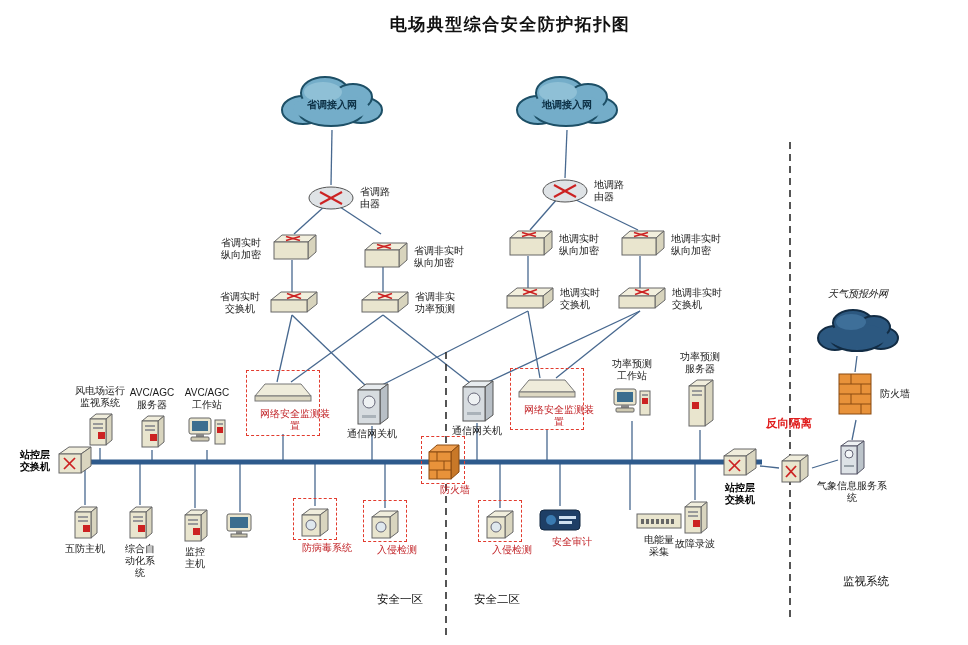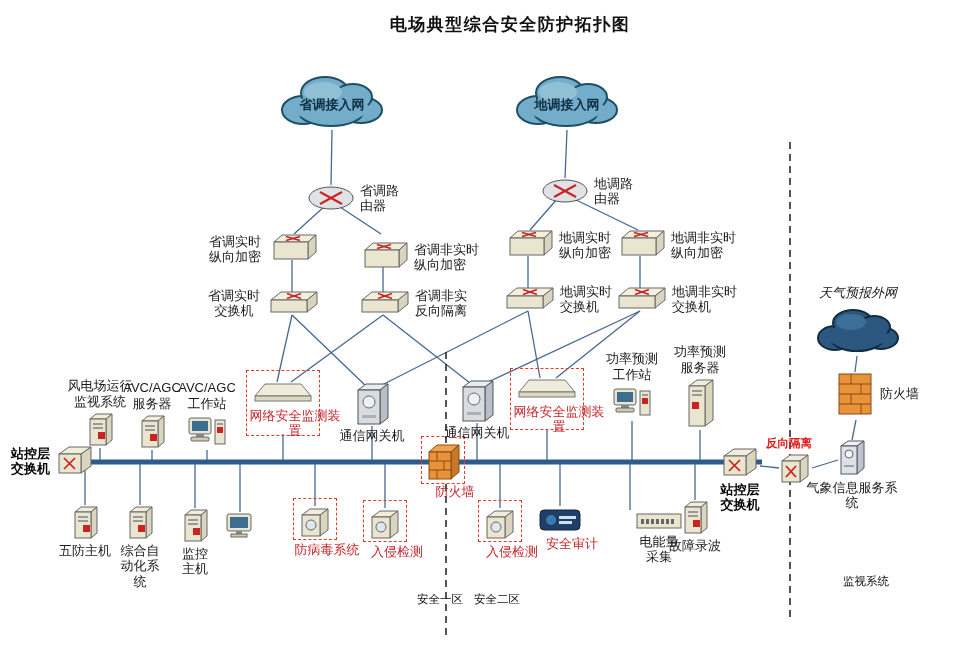--- a/index.html
+++ b/index.html
@@ -16,21 +16,21 @@
   .bus  { stroke:#2e5a8c; stroke-width:5; }
   .sep  { stroke:#2b2b2b; stroke-width:1.6; stroke-dasharray:7 5; }
   #title {
     position:absolute; top:13px; left:510px; transform:translateX(-50%);
     font-size:17px; font-weight:bold; letter-spacing:1.5px; color:#111;
     white-space:nowrap;
   }
   .node { position:absolute; transform:translateX(-50%); }
   .node .icon { display:block; line-height:0; }
   .label {
-    position:absolute; font-size:13px; line-height:1.18; color:#1a1a1a;
+    position:absolute; font-size:10px; line-height:1.18; color:#1a1a1a;
     white-space:pre-line; width:max-content; max-width:92px;
   }
   .label.below { top:calc(100% + 2px); left:50%; transform:translateX(-50%); text-align:center; }
   .label.above { bottom:calc(100% + 3px); left:50%; transform:translateX(-50%); text-align:center; }
   .label.left  { right:calc(100% + 5px); top:50%; transform:translateY(-50%); text-align:center; }
   .label.right { left:calc(100% + 5px); top:50%; transform:translateY(-50%); text-align:left; }
   .label.inside {
     top:56%; left:50%; transform:translate(-50%,-50%);
     font-weight:bold; color:#0c2f44; white-space:nowrap;
   }
@@ -222,21 +222,21 @@
         <span class="icon"><svg width="54" height="30">
             <polygon points="6,12 42,12 52,4 16,4" fill="#f2efdd" stroke="#666"></polygon>
             <polygon points="42,12 52,4 52,16 42,24" fill="#d8d4bd" stroke="#666"></polygon>
             <rect x="6" y="12" width="36" height="12" fill="#e9e5ce" stroke="#666"></rect>
             <g stroke="#cc2222" stroke-width="1.5">
               <line x1="22" y1="5.5" x2="36" y2="10.5"></line>
               <line x1="36" y1="5.5" x2="22" y2="10.5"></line>
             </g>
           </svg></span>
         <div class="label right">省调非实
-反向隔离</div>
+功率预测</div>
       </div>
       <div class="node" style="left: 528px; top: 284px;">
         <span class="icon"><svg width="54" height="30">
             <polygon points="6,12 42,12 52,4 16,4" fill="#f2efdd" stroke="#666"></polygon>
             <polygon points="42,12 52,4 52,16 42,24" fill="#d8d4bd" stroke="#666"></polygon>
             <rect x="6" y="12" width="36" height="12" fill="#e9e5ce" stroke="#666"></rect>
             <g stroke="#cc2222" stroke-width="1.5">
               <line x1="22" y1="5.5" x2="36" y2="10.5"></line>
               <line x1="36" y1="5.5" x2="22" y2="10.5"></line>
             </g>
@@ -549,18 +549,18 @@
             <polygon points="22,9 30,3 30,24 22,30" fill="#d9d5bf" stroke="#666"></polygon>
             <rect x="4" y="9" width="18" height="21" fill="#e9e5ce" stroke="#666"></rect>
             <g stroke="#cc2222" stroke-width="1.8">
               <line x1="8" y1="14" x2="18" y2="25"></line>
               <line x1="18" y1="14" x2="8" y2="25"></line>
             </g>
           </svg></span>
       </div>
     </div>
   <div id="floats">
-      <div class="float-label" style="left: 400px; top: 592px; margin-left: 40px;">安全一区</div>
+      <div class="float-label" style="left: 400px; top: 592px;">安全一区</div>
       <div class="float-label" style="left: 497px; top: 592px;">安全二区</div>
       <div class="float-label" style="left: 866px; top: 574px;">监视系统</div>
-      <div class="float-label red" style="left: 789px; top: 436px;">反向隔离</div>
+      <div class="float-label red" style="left: 789px; top: 416px;">反向隔离</div>
     </div>
 </div>
 
 </body></html>

